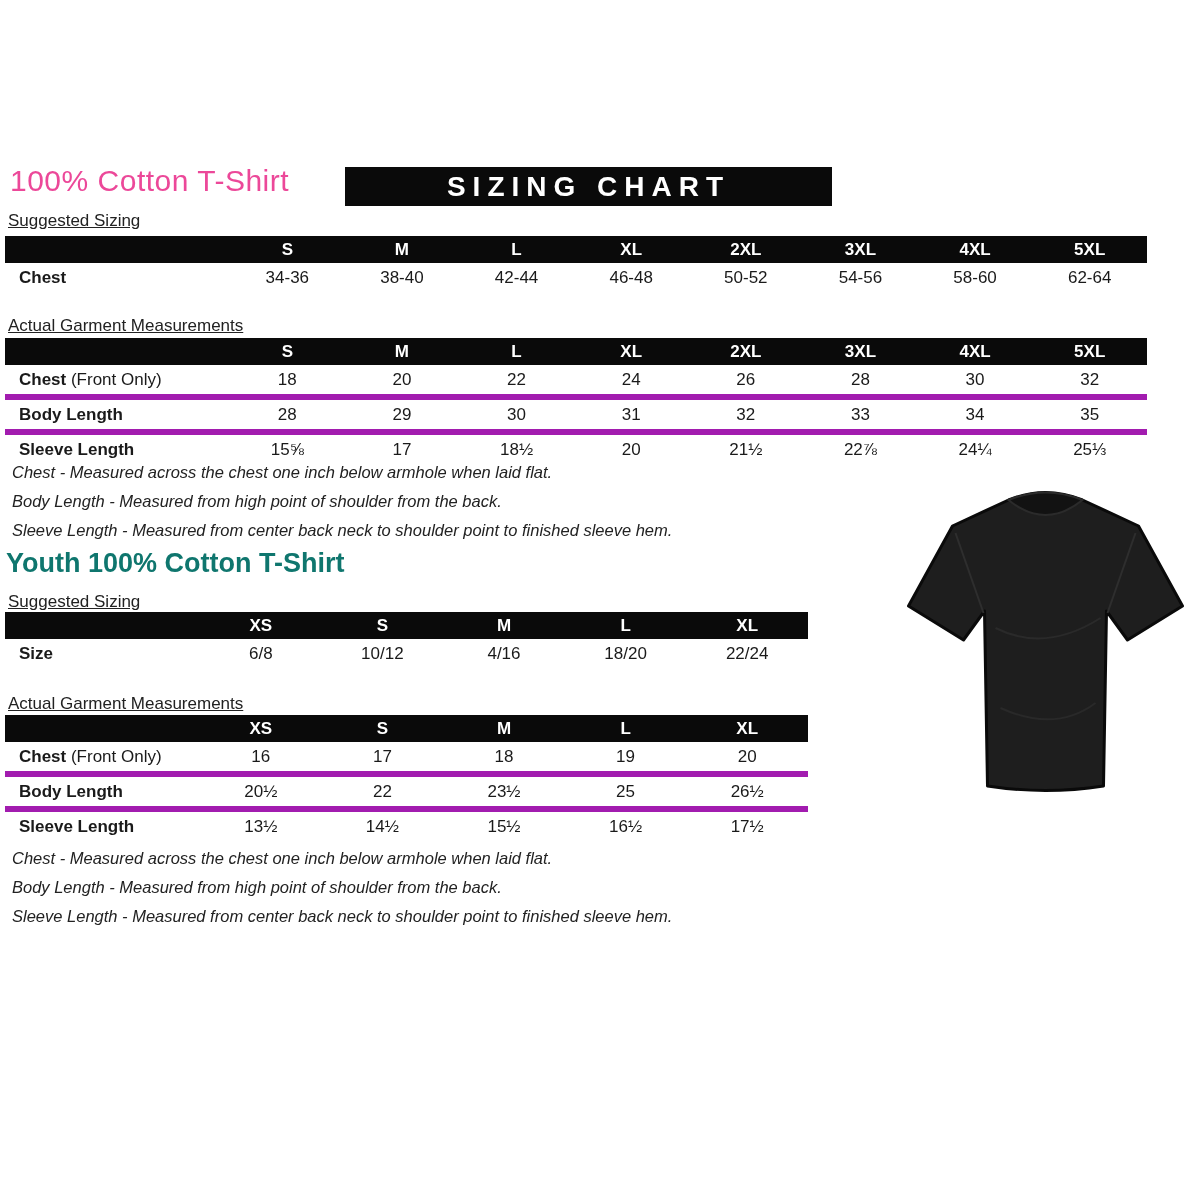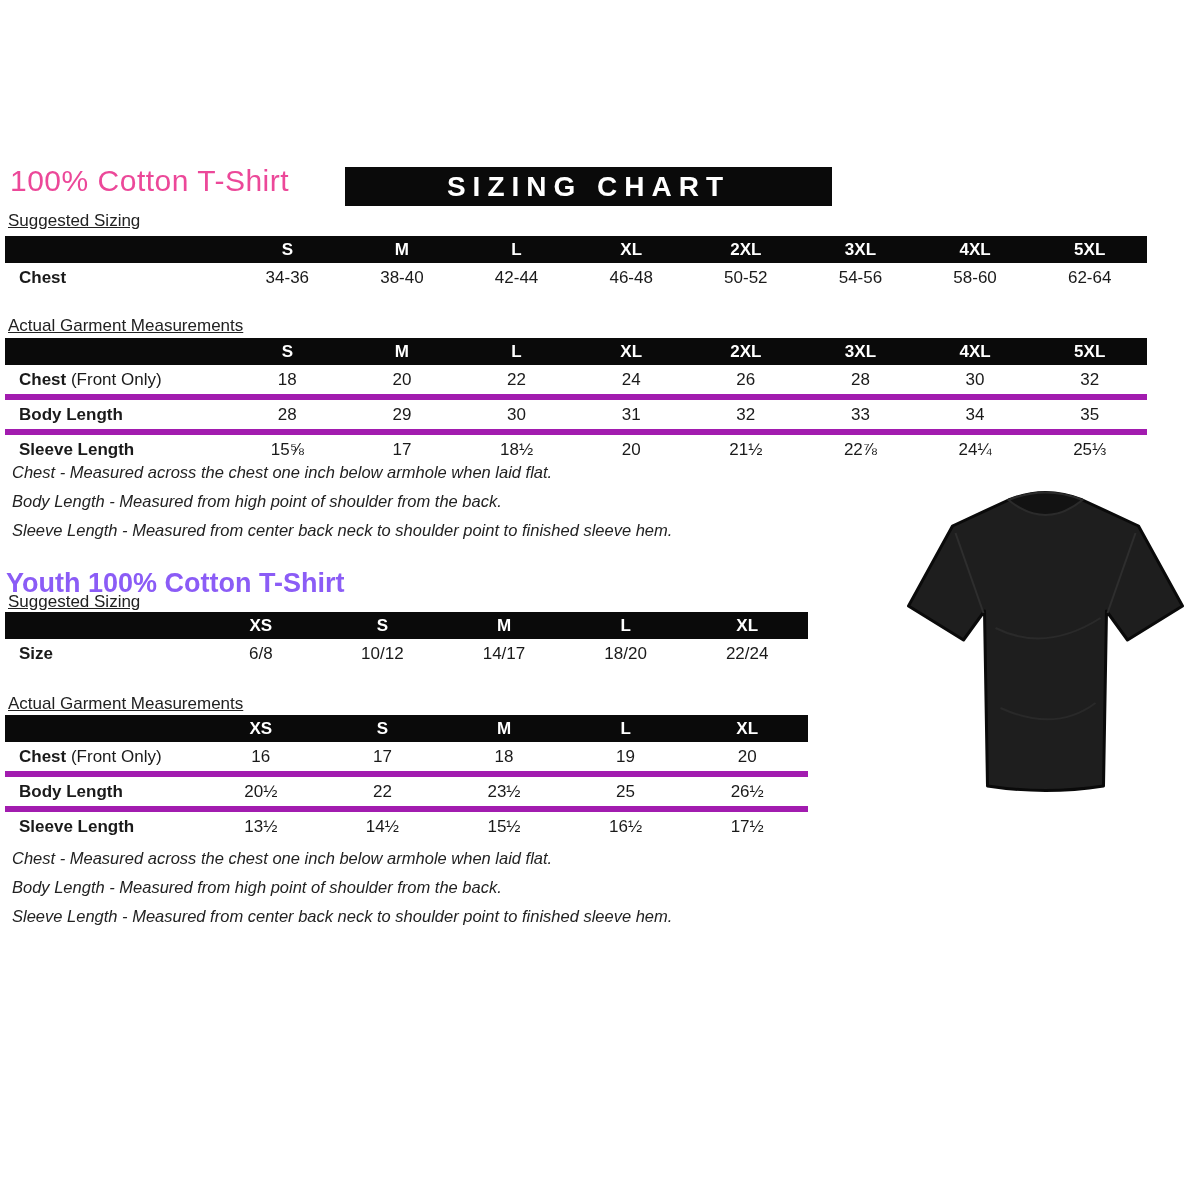--- a/index.html
+++ b/index.html
@@ -9,22 +9,22 @@
     background:#ffffff;
     font-family:"Liberation Sans","DejaVu Sans",sans-serif;
     color:#1a1a1a;
     overflow:hidden;
   }
   .adult-title{
     position:absolute;left:10px;top:164px;
     font-size:30px;font-weight:400;letter-spacing:.5px;color:#ec4899;
   }
   .youth-title{
-    position:absolute;left:6px;top:568px;
-    font-size:27px;font-weight:700;color:#8b5cf6;
+    position:absolute;left:6px;top:548px;
+    font-size:27px;font-weight:700;color:#0f766e;
   }
   .banner{
     position:absolute;left:345px;top:167px;width:487px;height:39px;
     background:#0a0a0a;color:#fff;
     display:flex;align-items:center;justify-content:center;
     font-size:28px;font-weight:700;letter-spacing:7px;
   }
   .sec-label{position:absolute;font-size:17px;color:#222;text-decoration:underline;}
   #adult-suggested-label{left:8px;top:211px;}
   #adult-garment-label{left:8px;top:316px;}
@@ -170,21 +170,21 @@
           <th>M</th>
           <th>L</th>
           <th>XL</th>
         </tr>
       </thead>
       <tbody>
         <tr>
           <td class="lbl"><b>Size</b></td>
           <td>6/8</td>
           <td>10/12</td>
-          <td>14/17</td>
+          <td>4/16</td>
           <td>18/20</td>
           <td>22/24</td>
         </tr>
       </tbody>
     </table>
 
   <div class="sec-label" id="youth-garment-label">Actual Garment Measurements</div>
   <table class="mt youth-w" id="youth-garment-table">
       <thead>
         <tr>

